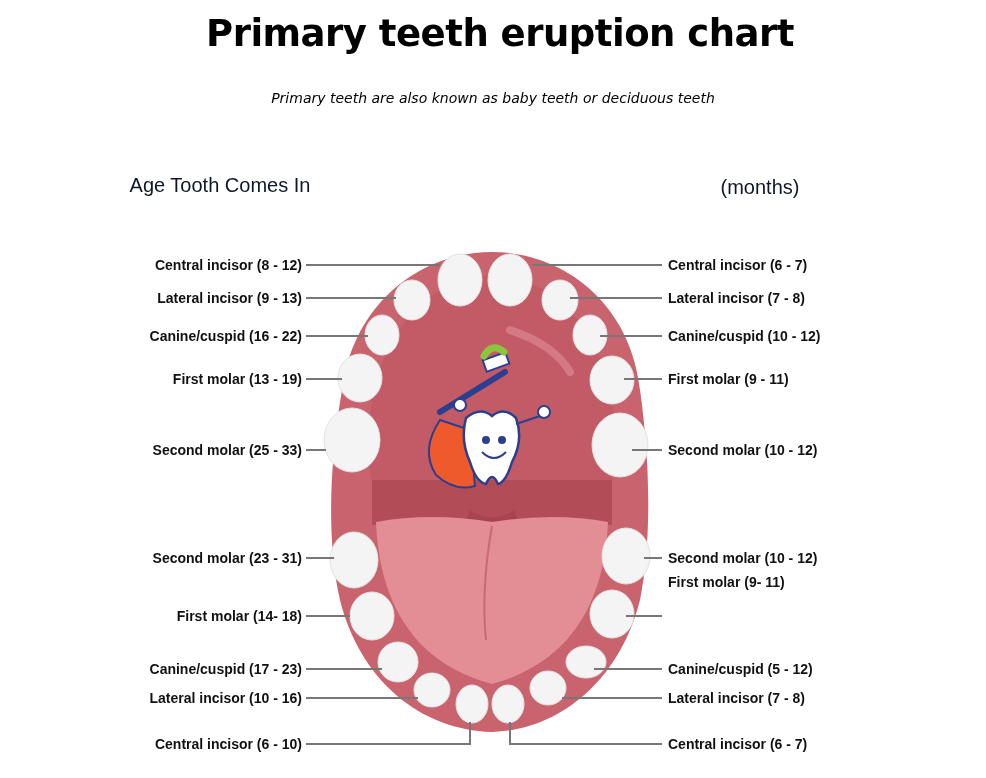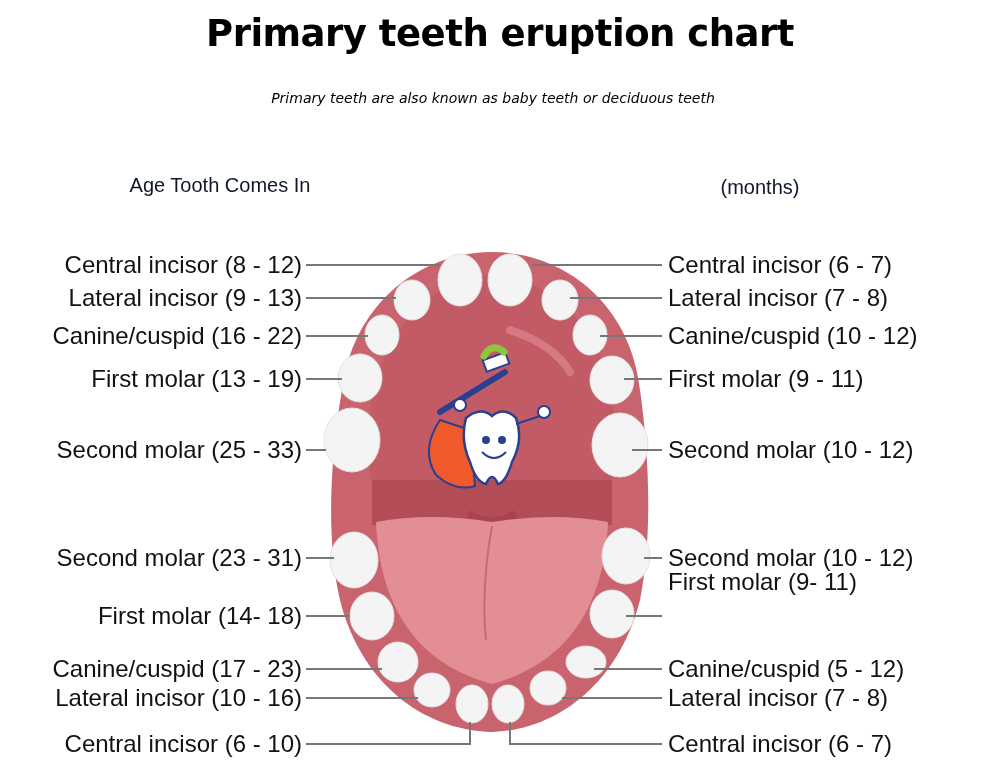--- a/index.html
+++ b/index.html
@@ -2,21 +2,21 @@
 <html><head>
   <meta charset="utf-8">
   <style>
     html, body { margin: 0; padding: 0; background: #ffffff; }
     body { width: 986px; height: 778px; position: relative; overflow: hidden; font-family: "Liberation Sans", sans-serif; color: #111; }
     .title { position: absolute; left: 0; width: 986px; top: 12px; text-align: center; font-family: "DejaVu Sans", sans-serif; font-weight: bold; font-size: 37px; letter-spacing: -0.5px; color: #000; margin-left: 7px; }
     .subtitle { position: absolute; left: 0; width: 986px; top: 90px; text-align: center; font-family: "DejaVu Sans", sans-serif; font-style: italic; font-size: 14px; color: #000; }
     .col-head { position: absolute; text-align: center; font-size: 20px; line-height: 25px; color: #0f172a; }
     .col-head.left { left: 100px; width: 240px; top: 173px; }
     .col-head.right { left: 640px; width: 240px; top: 175px; }
-    .lbl { position: absolute; font-size: 24px; line-height: 22px; white-space: nowrap; color: #111; }
+    .lbl { position: absolute; font-size: 14px; line-height: 22px; white-space: nowrap; color: #111; font-weight: bold; }
     .lbl.l { right: 684px; text-align: right; }
     .lbl.r { left: 668px; text-align: right; }
     svg.mouth { position: absolute; left: 0; top: 0; }
   </style>
 </head>
 <body>
 
 <div class="title">Primary teeth eruption chart</div>
 <div class="subtitle">Primary teeth are also known as baby teeth or deciduous teeth</div>
 

